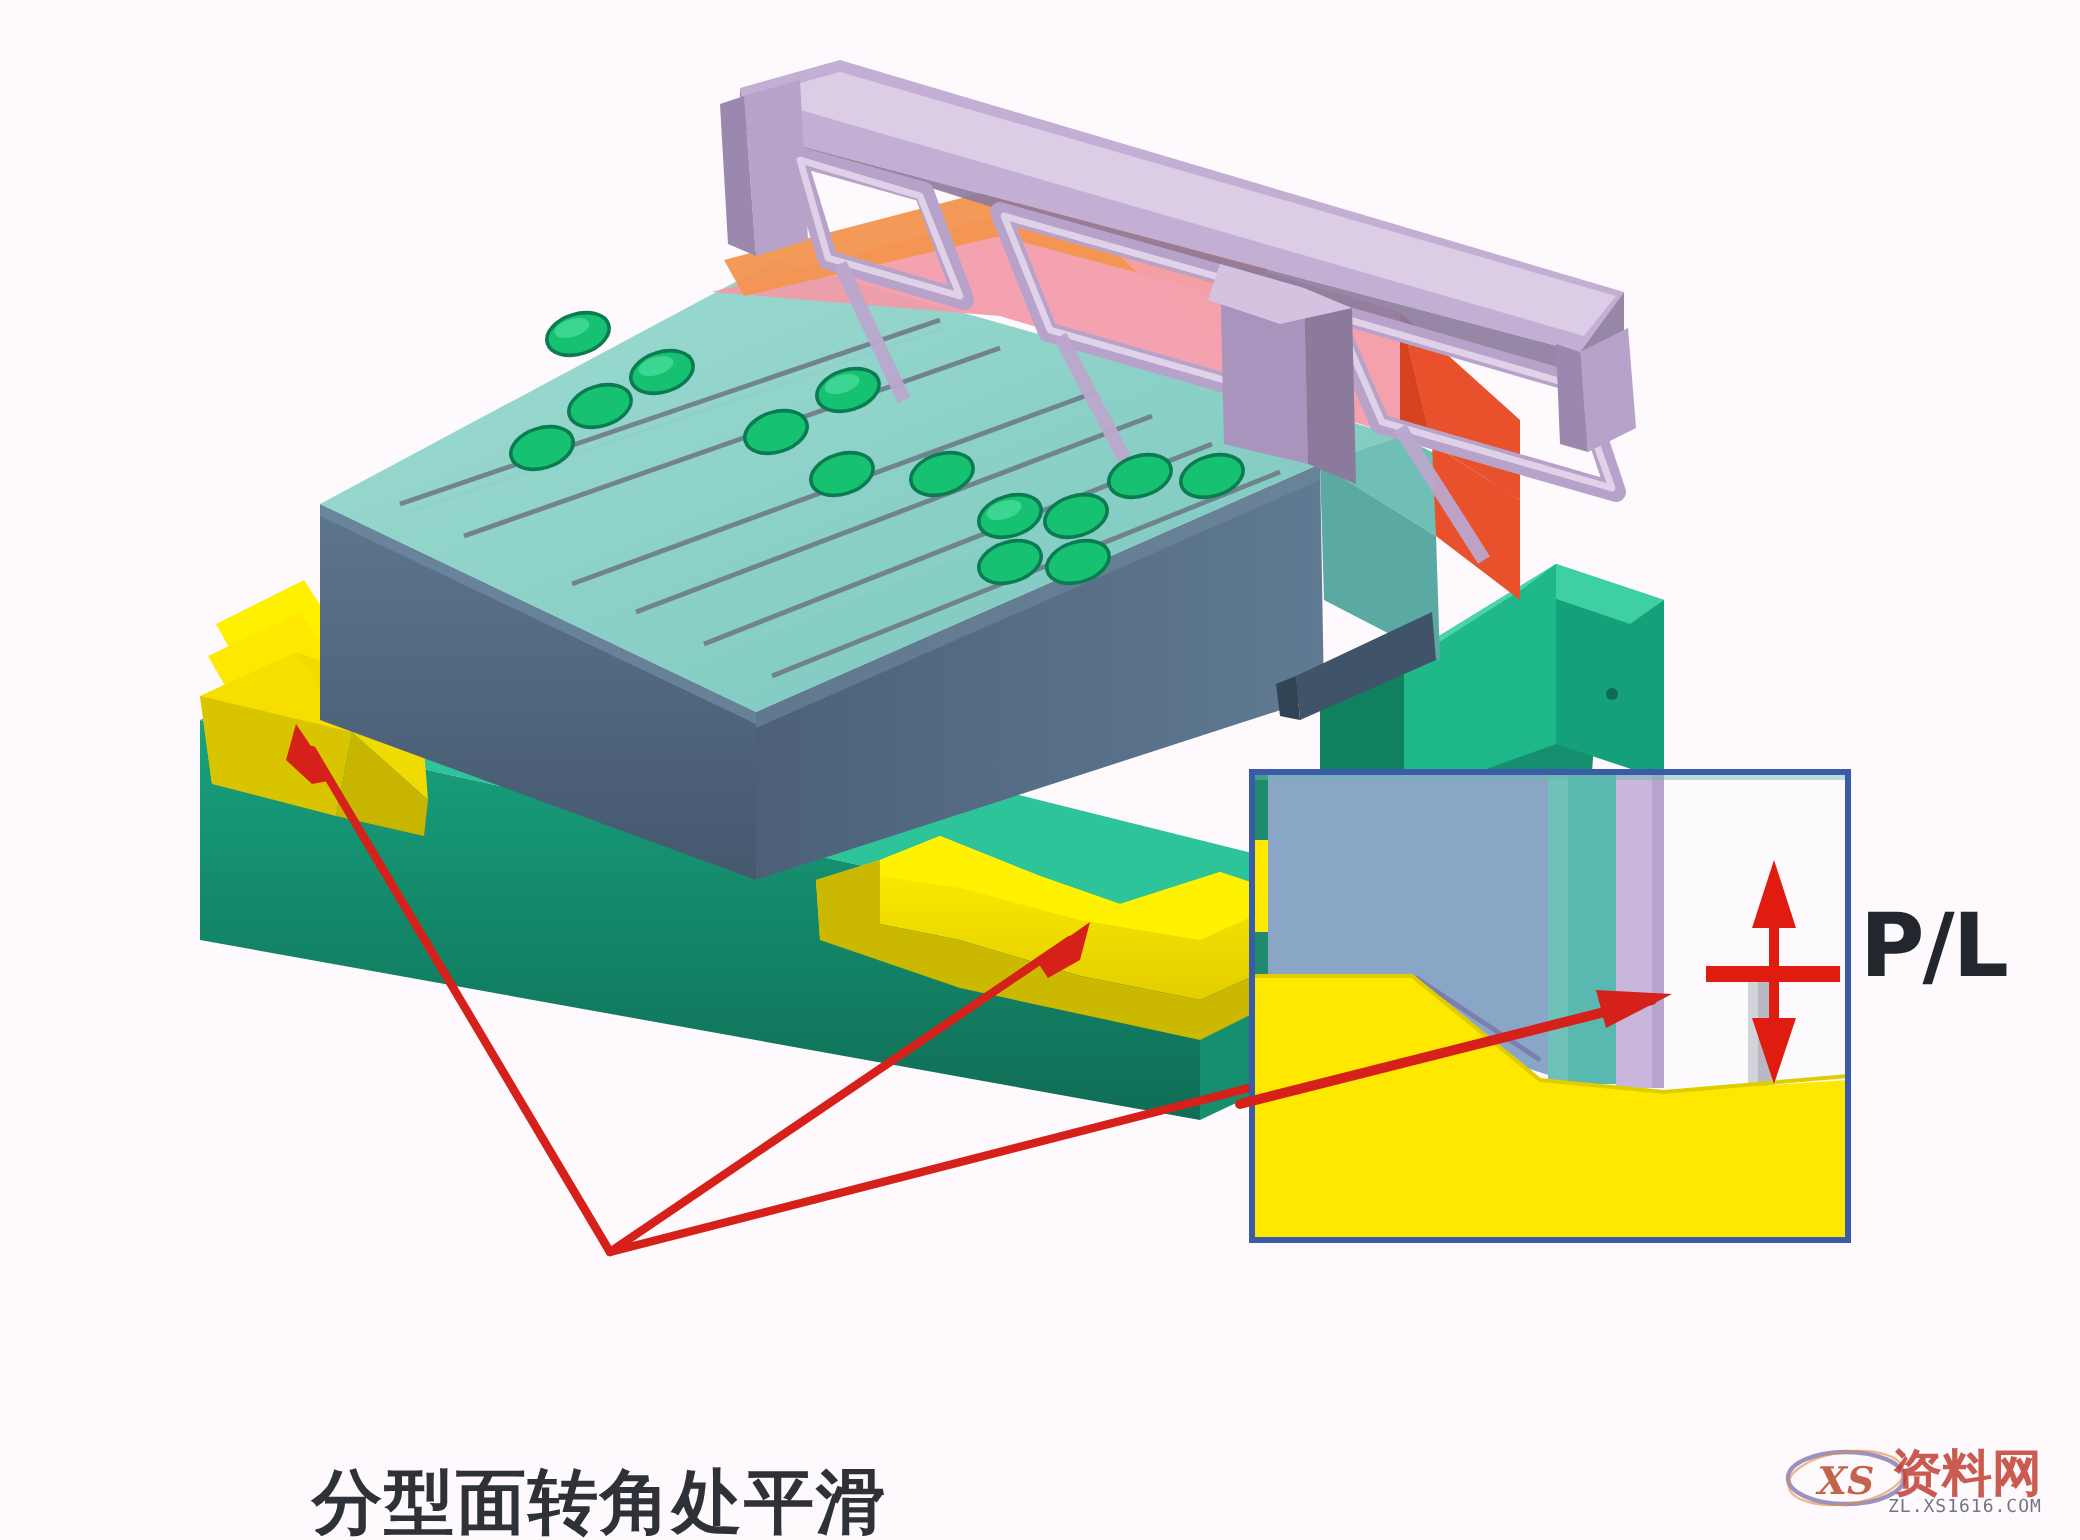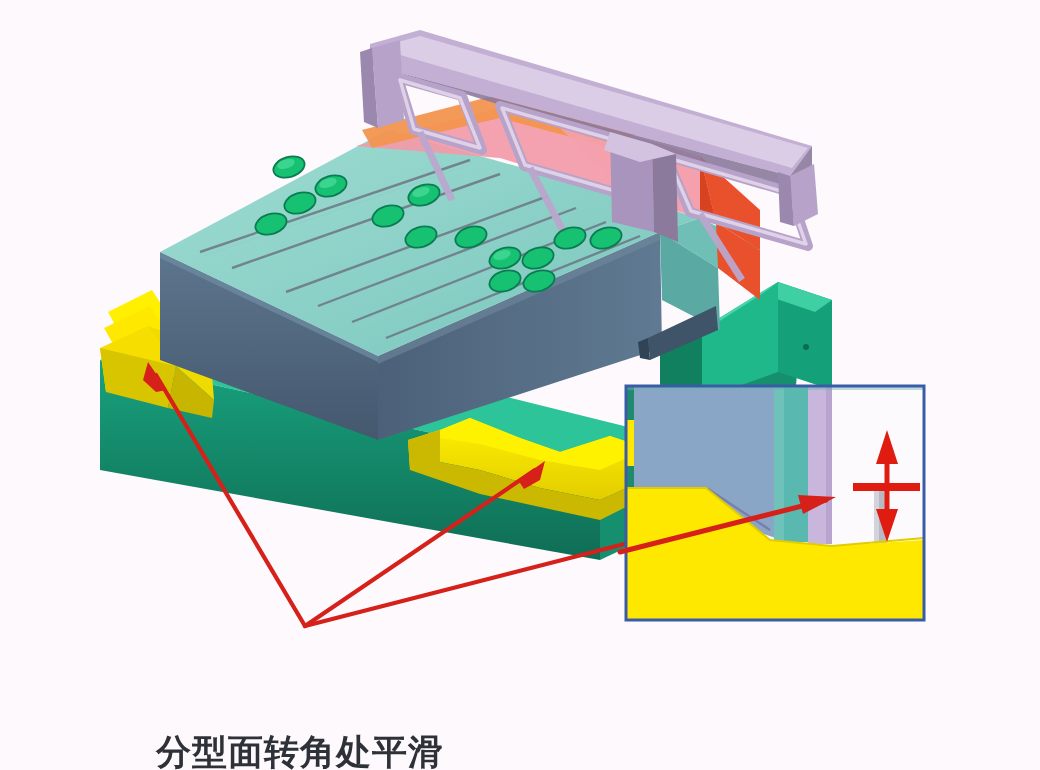--- a/index.html
+++ b/index.html
@@ -329,15 +329,25 @@
     </g>
 
     <g>
       <line x1="853" y1="487" x2="920" y2="487" stroke="#e01b10" stroke-width="8" stroke-linecap="butt"></line>
       <line x1="887" y1="455" x2="887" y2="522" stroke="#e01b10" stroke-width="5"></line>
       <polygon points="887,430 876,464 898,464" fill="#e01b10"></polygon>
       <polygon points="887,542 876,509 898,509" fill="#e01b10"></polygon>
     </g>
   </svg>
 
-
+  <div id="pl-label">P/L</div>
+
+  <div id="watermark">
+    <svg class="wm-xs" viewBox="0 0 62 34">
+      <ellipse cx="31" cy="17" rx="29" ry="13" fill="none" stroke="#7a6fae" stroke-width="2.2" opacity=".75"></ellipse>
+      <ellipse cx="31" cy="17" rx="29" ry="13" fill="none" stroke="#e08a3a" stroke-width="1.1" opacity=".6" transform="rotate(-8 31 17)"></ellipse>
+      <text x="31" y="25" text-anchor="middle" font-family="DejaVu Serif, Liberation Serif, serif" font-size="19" font-style="italic" font-weight="bold" fill="#b94a2e" opacity=".85">XS</text>
+    </svg>
+    <div class="wm-cn">资料网</div>
+    <div class="wm-url">ZL.XS1616.COM</div>
+  </div>
 
 </div>
 
 </body></html>

